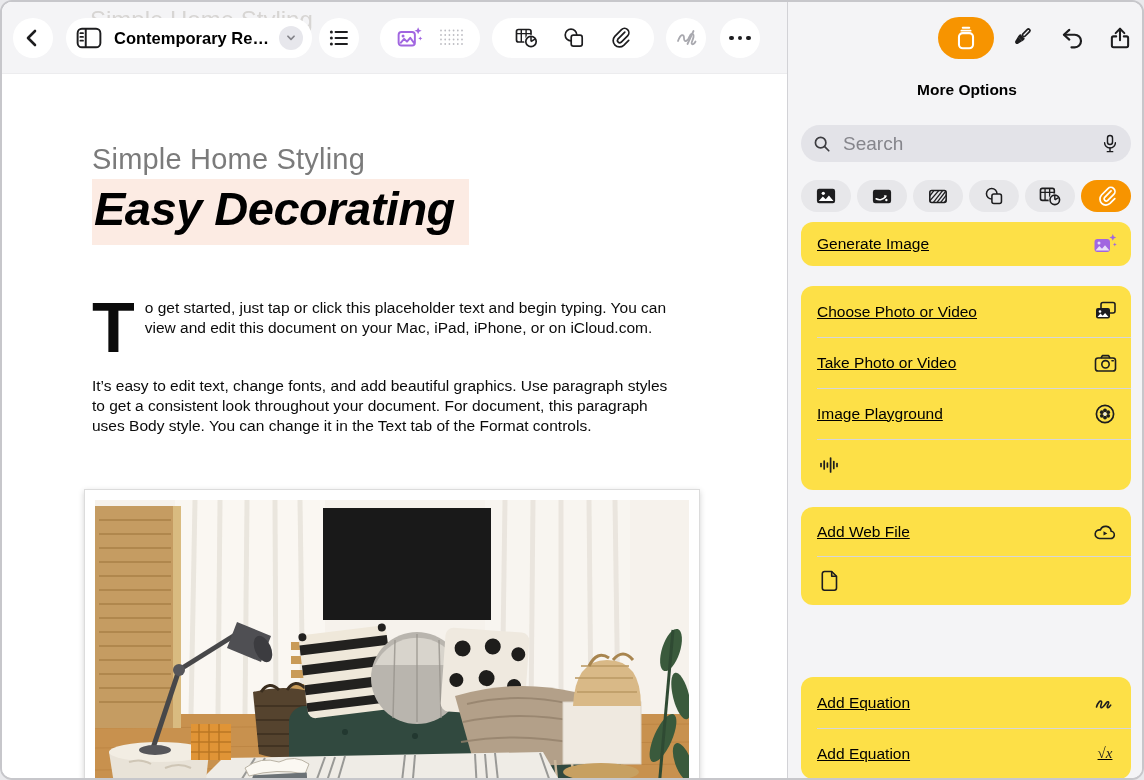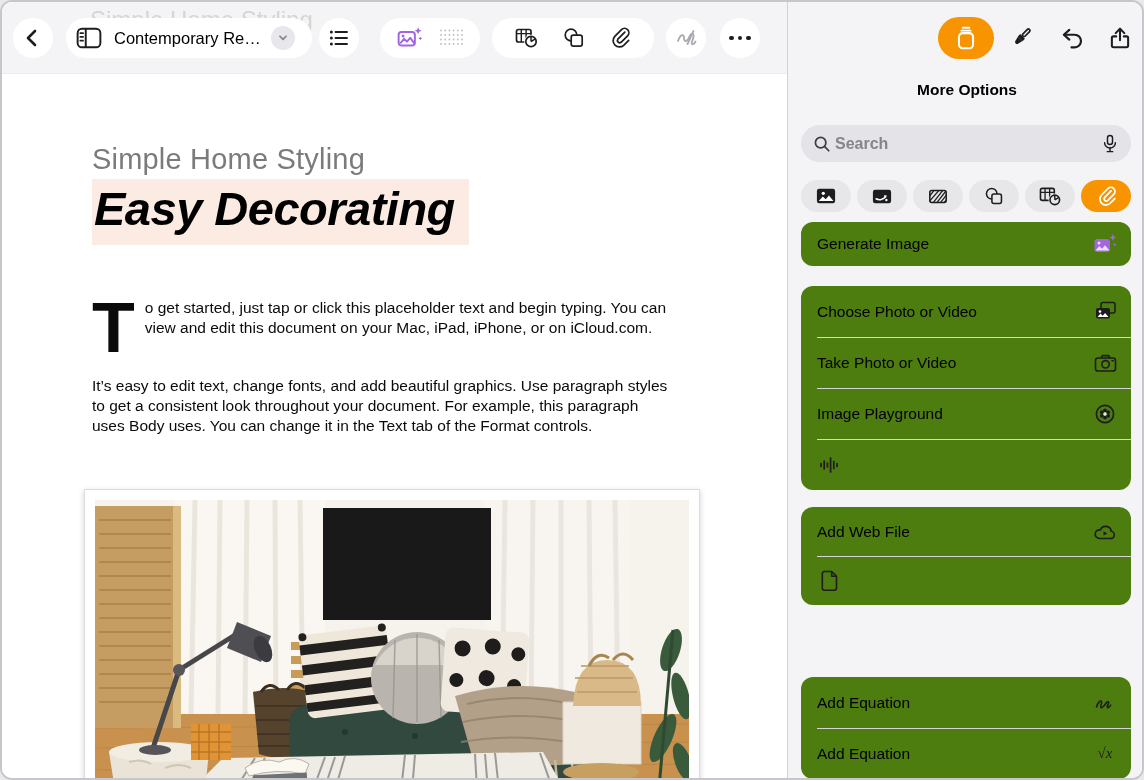--- a/index.html
+++ b/index.html
@@ -26,44 +26,44 @@
   .photo-frame svg { display:block; width:594px; height:290px; }
 
   
   .toolbar { position:absolute; left:0; top:0; width:785px; height:72px; background:#f4f4f6; z-index:3;
              border-bottom:1px solid rgba(0,0,0,.03); }
   .tb-circle { position:absolute; top:16px; width:40px; height:40px; border-radius:50%; background:#fff;
                display:flex; align-items:center; justify-content:center; z-index:2; }
   .tb-pill { position:absolute; top:16px; height:40px; border-radius:20px; background:#fff;
              display:flex; align-items:center; z-index:2; }
   .title-pill { left:64px; width:246px; padding:0 8px 0 10px; }
-  .doc-title-label { font-size:16.5px; font-weight:normal; color:#000; margin-left:12px; white-space:nowrap; }
+  .doc-title-label { font-size:16.5px; font-weight:bold; color:#000; margin-left:12px; white-space:nowrap; }
   .chev-circle { width:24px; height:24px; border-radius:50%; background:#e7e7ec; margin-left:10px;
                  display:flex; align-items:center; justify-content:center; }
   .ellipsis { display:flex; gap:4px; }
   .ellipsis i { width:4.5px; height:4.5px; border-radius:50%; background:#1d1d1f; }
 
   
   .panel { position:absolute; left:785px; top:0; width:359px; height:100%; background:#f4f4f6;
            border-left:1px solid #d2d2d6; z-index:4; }
   .panel-topbar { position:absolute; top:0; left:0; right:0; height:72px; }
   .insert-btn { position:absolute; left:150px; top:15px; width:56px; height:42px; border-radius:21px;
                 background:#f79400; display:flex; align-items:center; justify-content:center; }
   .flat-btn { position:absolute; top:22px; width:28px; height:28px; display:flex; align-items:center; justify-content:center; }
   .panel-title { position:absolute; top:79px; left:0; right:0; text-align:center; font-size:15.5px; font-weight:bold; color:#000; }
   .search { position:absolute; left:13px; top:123px; width:330px; height:37px; background:#e3e3e8; border-radius:18.5px;
             display:flex; align-items:center; padding:0 12px; }
-  .search input { flex:1; border:none; outline:none; background:transparent; font-size:16px; color:#000;
-                  font-family:"Liberation Sans","DejaVu Sans",sans-serif; margin-left:4px;font-weight:bold; }
+  .search input { flex:1; border:none; outline:none; background:transparent; font-size:19px; color:#000;
+                  font-family:"Liberation Sans","DejaVu Sans",sans-serif; margin-left:12px; }
   .search input::placeholder { color:#85858b; }
   .tabs { position:absolute; left:13px; top:178px; width:330px; height:32px; display:flex; justify-content:space-between; }
   .tab { width:50px; height:32px; border-radius:16px; background:#e7e7ea; display:flex; align-items:center;
          justify-content:center; --pillbg:#e7e7ea; }
   .tab.selected { background:#f79400; }
-  .group { position:absolute; left:13px; width:330px; background:#4d7c0f; border-radius:12px; overflow:hidden; }
+  .group { position:absolute; left:13px; width:330px; background:#fde047; border-radius:12px; overflow:hidden;text-decoration:underline; }
   .row { position:relative; height:51px; display:flex; align-items:center; padding:0 14px 0 16px; }
   .row + .row::before { content:""; position:absolute; left:16px; right:0; top:0; height:1px; background:#d6d6da; }
   .row-label { flex:1; font-size:15.5px; color:#000; }
   .row-icon { width:24px; height:24px; display:flex; align-items:center; justify-content:center; }
   .eq-glyph { font-size:15px; color:#1c1c1e; font-style:italic; font-family:"Liberation Serif","DejaVu Serif",serif; }
   .g0 { top:220px; } .g0 .row { height:44px; }
   .g1 { top:284px; } .g2 { top:505px; } .g2 .row { height:49px; } .g3 { top:675px; }
 
   svg.ic { display:block; }
 </style>
@@ -74,21 +74,21 @@
 
   <div class="doc">
     <div class="doc-subtitle">Simple Home Styling</div>
     <div class="doc-title-wrap">
       <span class="doc-title">Easy Decorating</span>
     </div>
     <div class="body-col p1">
       <span class="dropcap">T</span><span>o get started, just tap or click this placeholder text and begin typing. You can view and edit this document on your Mac, iPad, iPhone, or on iCloud.com.</span>
     </div>
     <div class="body-col p2">
-      <span>It’s easy to edit text, change fonts, and add beautiful graphics. Use paragraph styles to get a consistent look throughout your document. For example, this paragraph uses Body uses. You can change it in the Text tab of the Format controls.</span>
+      <span>It’s easy to edit text, change fonts, and add beautiful graphics. Use paragraph styles to get a consistent look throughout your document. For document, this paragraph uses Body style. You can change it in the Text tab of the Format controls.</span>
     </div>
 
     <div class="photo-frame">
       <svg viewBox="0 0 594 290" preserveAspectRatio="none">
         <rect width="594" height="290" fill="#f6f2ec"></rect>
 
         <rect x="80" y="0" width="150" height="218" fill="#faf7f2"></rect>
         <rect x="390" y="0" width="145" height="218" fill="#f8f5f0"></rect>
         <g stroke="#e7e2da" stroke-width="5" opacity=".8">
           <line x1="100" y1="0" x2="96" y2="215"></line>

